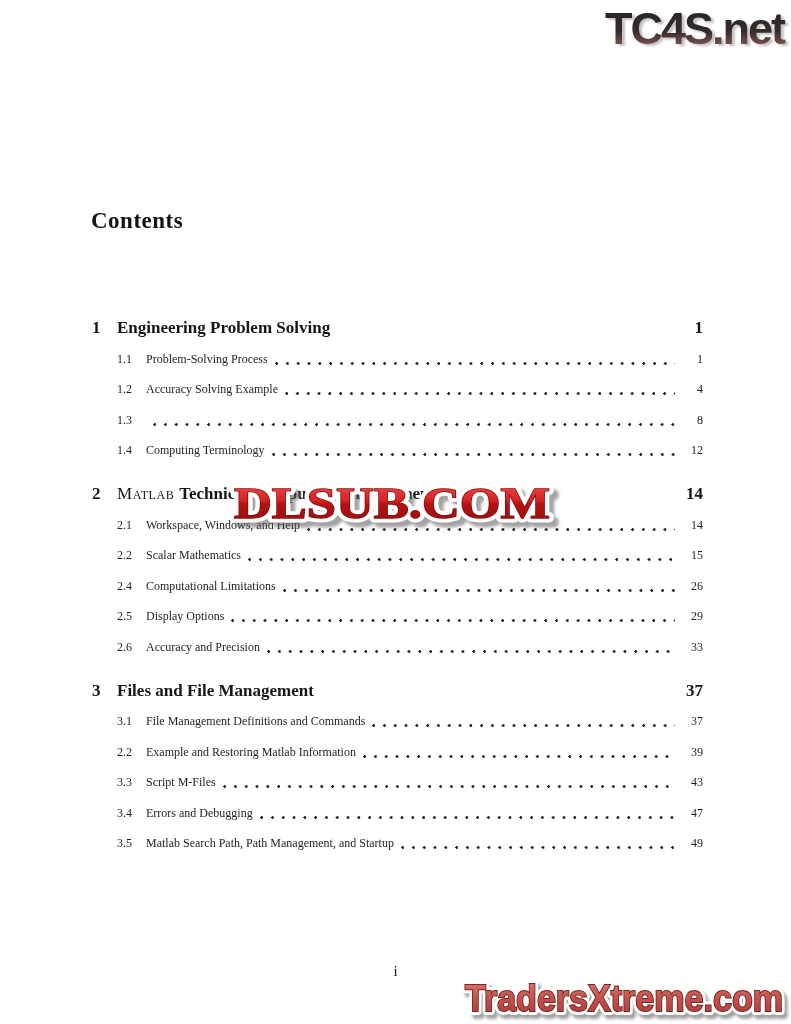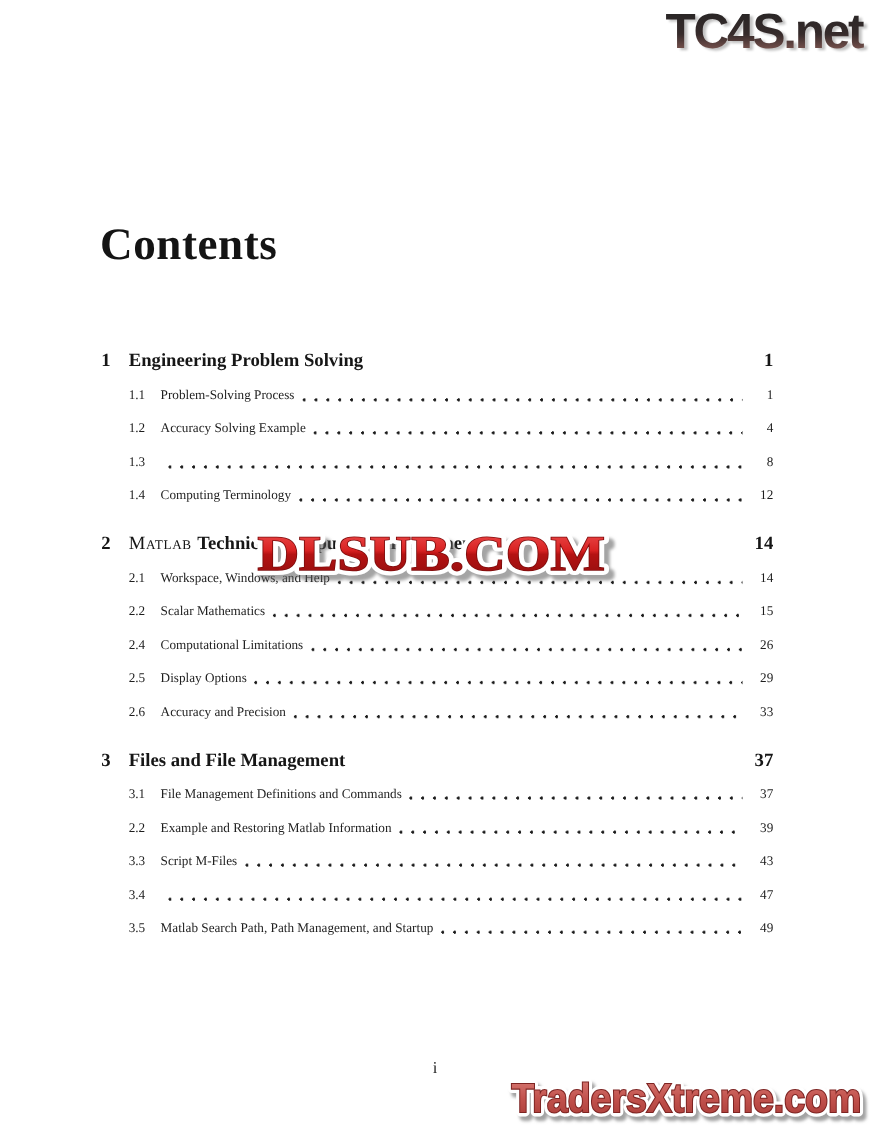--- a/index.html
+++ b/index.html
@@ -14,21 +14,21 @@
 
   
   .tc4s-logo {
     position:absolute; top:2px; right:4px;
     filter: drop-shadow(3px 2px 1px #c2c2c2);
   }
 
   
   .contents-title {
     position:absolute; left:91px; top:201px;
-    font-size:41px; font-weight:bold;
+    font-size:23px; font-weight:bold;
     line-height:40px; letter-spacing:0.5px;
     color:#141414;
   }
 
   
   .toc {
     position:absolute; left:92px; top:313px; width:611px;
   }
   .chapter-group + .chapter-group { margin-top:13.5px; }
   .row {
@@ -192,20 +192,21 @@
 
   <div class="row section-row">
     <span class="num">3.3</span>
     <span class="title">Script M-Files</span>
     <span class="leader"></span>
     <span class="page-num">43</span>
   </div>
 
   <div class="row section-row">
     <span class="num">3.4</span>
+    <span class="title">Errors and Debugging</span>
     <span class="leader"></span>
     <span class="page-num">47</span>
   </div>
 
   <div class="row section-row">
     <span class="num">3.5</span>
     <span class="title">Matlab Search Path, Path Management, and Startup</span>
     <span class="leader"></span>
     <span class="page-num">49</span>
   </div>

